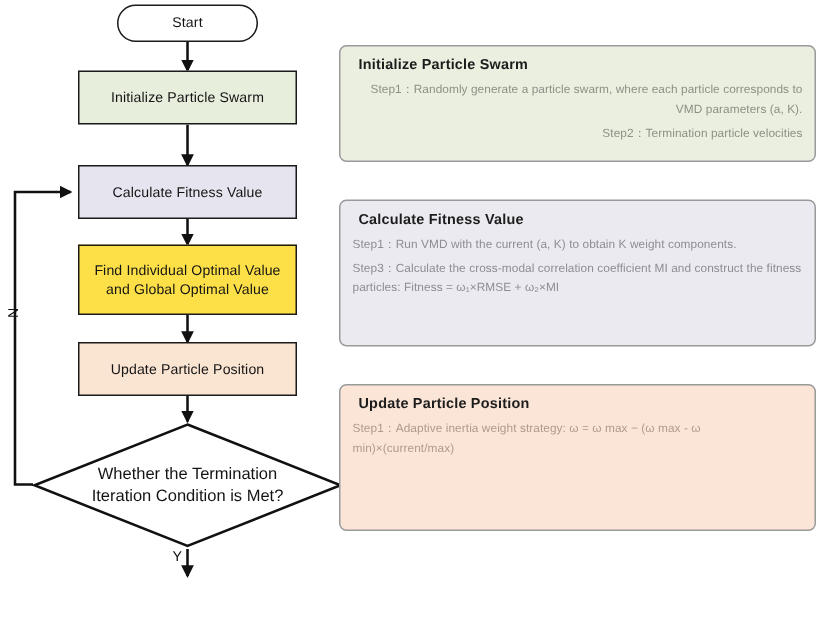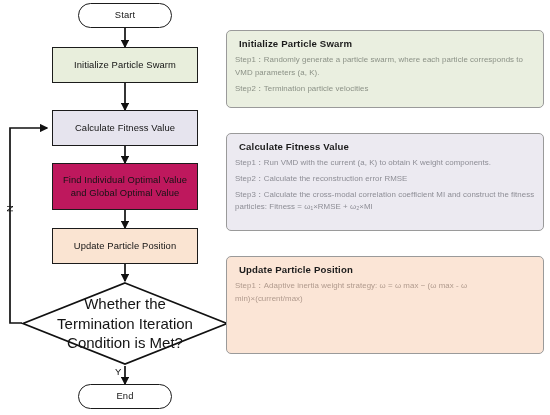--- a/index.html
+++ b/index.html
@@ -59,21 +59,21 @@
     position: absolute;
   }
   .diamond-wrap svg { display: block; }
   .diamond-label {
     position: absolute;
     inset: 0;
     display: flex;
     align-items: center;
     justify-content: center;
     text-align: center;
-    font-size: 15px;
+    font-size: 11px;
     line-height: 1.3;
     color: #141414;
     pointer-events: none;
   }
 
   .branch-label {
     position: absolute;
     font-size: 9.5px;
     color: #111;
   }
@@ -98,21 +98,21 @@
     letter-spacing: .15px;
   }
   .panel-step {
     font-size: 7.9px;
     line-height: 1.62;
     color: #8e8e8e;
     margin: 0 0 3px 0;
     letter-spacing: .05px;
   }
   .panel-step:last-child { margin-bottom: 0; }
-  .panel-green .panel-step { color: #8b9186; }
+  .panel-green .panel-step { color: #8b9186; text-align: right; }
   .panel-grey  .panel-step { color: #8d8d95; }
   .panel-peach .panel-step { color: #b09a8d; }
 </style>
 </head>
 <body>
 
 <div class="canvas">
 
   <svg class="wires" viewBox="0 0 550 415">
     <defs>
@@ -143,52 +143,48 @@
   </div>
 
   <div class="node" style="left:52px; top:47px; width:146px; height:36px; background:#e8eedc;">
     <span class="node-text">Initialize Particle Swarm</span>
   </div>
 
   <div class="node" style="left:52px; top:110px; width:146px; height:36px; background:#e6e4ee;">
     <span class="node-text">Calculate Fitness Value</span>
   </div>
 
-  <div class="node" style="left:52px; top:163px; width:146px; height:47px; background:#be185d;">
+  <div class="node" style="left:52px; top:163px; width:146px; height:47px; background:#fde047;">
     <span class="node-text">Find Individual Optimal Value and Global Optimal Value</span>
   </div>
 
   <div class="node" style="left:52px; top:228px; width:146px; height:36px; background:#fae4d2;">
     <span class="node-text">Update Particle Position</span>
   </div>
 
   <div class="diamond-wrap" style="left:20px; top:281px; width:210px; height:85px;">
     <svg width="210" height="85" viewBox="0 0 210 85">
       <polygon points="105,2 207,42.5 105,83 3,42.5" fill="#ffffff" stroke="#111111" stroke-width="1.7"></polygon>
     </svg>
     <div class="diamond-label" style="padding:0 26px;">Whether the Termination Iteration Condition is Met?</div>
   </div>
 
   <div class="branch-label n" style="left:4px; top:212px;">N</div>
   <div class="branch-label" style="left:115px; top:366px;">Y</div>
 
-  <div class="node terminal" style="left:78px; top:384px; width:94px; height:25px; background:#ffffff;">
-    <span class="node-text">End</span>
-  </div>
 
   <div class="panel panel-green" style="left:226px; top:30px; width:318px; height:78px; background:#eaefe0;">
     <div class="panel-title">Initialize Particle Swarm</div>
     <p class="panel-step">Step1：Randomly generate a particle swarm, where each particle corresponds to VMD parameters (a, K).</p>
     <p class="panel-step">Step2：Termination particle velocities</p>
   </div>
 
   <div class="panel panel-grey" style="left:226px; top:133px; width:318px; height:98px; background:#eceaf1;">
     <div class="panel-title">Calculate Fitness Value</div>
     <p class="panel-step">Step1：Run VMD with the current (a, K) to obtain K weight components.</p>
-    <p class="panel-step">Step2：Calculate the reconstruction error RMSE</p>
     <p class="panel-step">Step3：Calculate the cross-modal correlation coefficient MI and construct the fitness particles: Fitness = ω₁×RMSE + ω₂×MI</p>
   </div>
 
   <div class="panel panel-peach" style="left:226px; top:256px; width:318px; height:98px; background:#fbe5d6;">
     <div class="panel-title">Update Particle Position</div>
     <p class="panel-step">Step1：Adaptive inertia weight strategy: ω = ω max − (ω max - ω min)×(current/max)</p>
   </div>
 
 </div>
 

